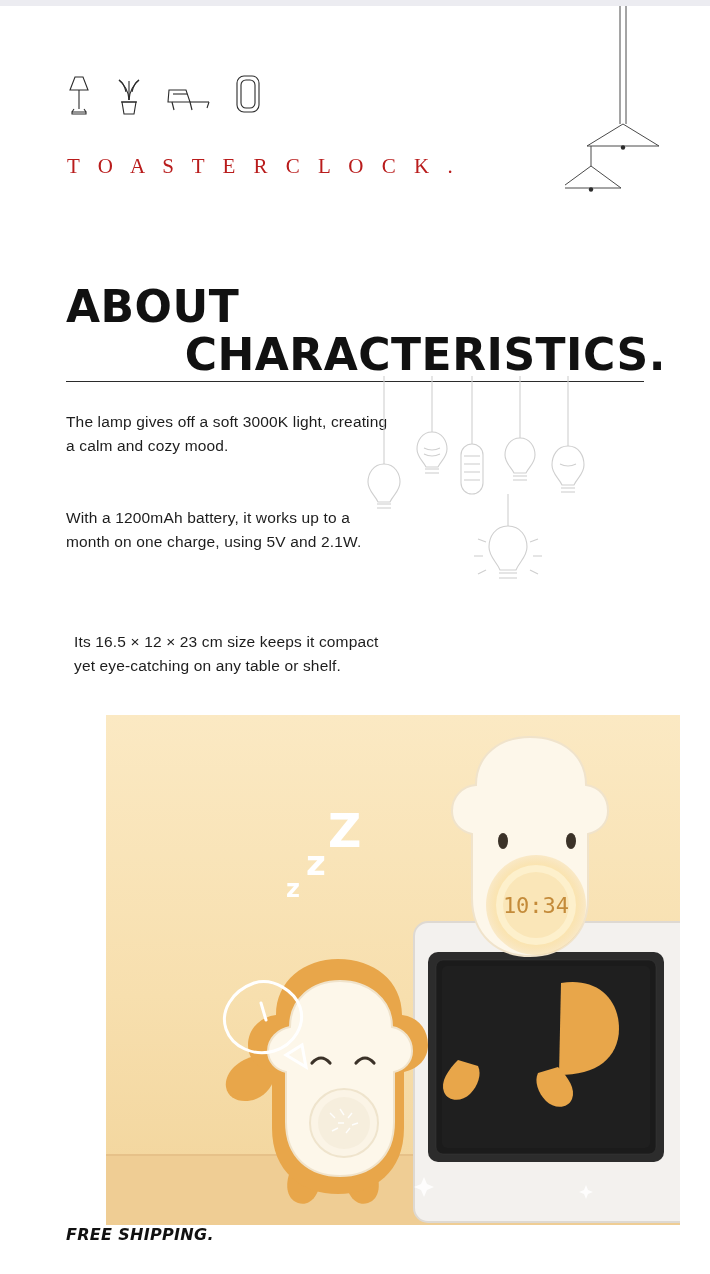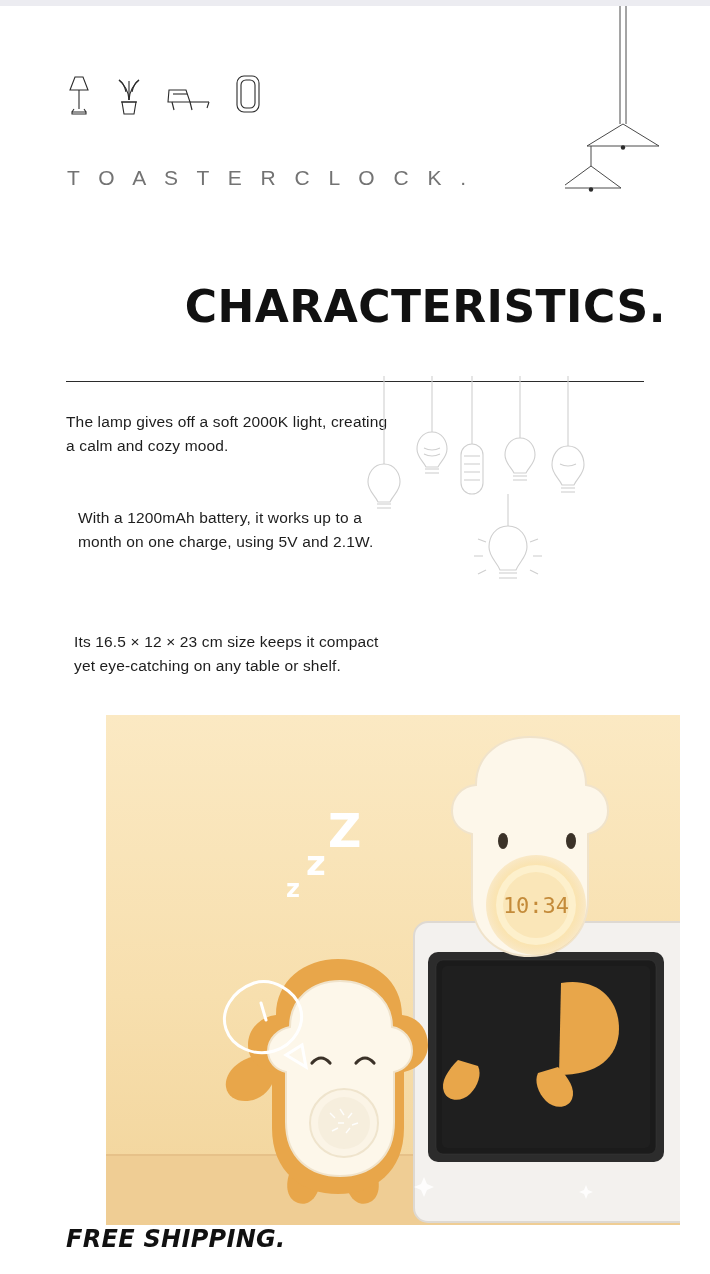--- a/index.html
+++ b/index.html
@@ -35,27 +35,26 @@
     gap: 22px;
     align-items: flex-end;
   }
   .icon-row svg { display: block; }
 
   
   .brand {
     position: absolute;
     top: 148px;
     left: 67px;
-    font-family: Liberation Sans, sans-serif;
+    font-family: Liberation Serif, serif;
     font-size: 21px;
     letter-spacing: 6.5px;
-    color: #737373;
+    color: #b91c1c;
     font-weight: 400;
     white-space: nowrap;
-    margin-top: 12px;
   }
 
   
   .topright-art {
     position: absolute;
     top: 0;
     left: 565px;
     width: 110px;
     height: 210px;
   }
@@ -91,21 +90,21 @@
     position: absolute;
     left: 66px;
     width: 330px;
     font-family: "Liberation Sans", sans-serif;
     font-size: 15.5px;
     line-height: 24px;
     color: #1d1d1d;
     letter-spacing: 0.15px;
   }
   .copy.p1 { top: 388px; }
-  .copy.p2 { top: 484px; margin-left: 12px; }
+  .copy.p2 { top: 484px; }
   .copy.p3 { top: 608px; margin-left: 8px; }
 
   
   .bulb-art {
     position: absolute;
     top: 370px;
     left: 360px;
     width: 260px;
     height: 230px;
   }
@@ -123,21 +122,21 @@
   .photo-inner { position: absolute; inset: 0; }
 
   
   .footer {
     position: absolute;
     top: 1219px;
     left: 66px;
     font-family: "DejaVu Sans", sans-serif;
     font-style: italic;
     font-weight: 700;
-    font-size: 24px;
+    font-size: 16px;
     letter-spacing: 0.3px;
     color: #111111;
   }
 </style>
 </head>
 <body>
 
 <div class="topbar"></div>
 
 <div class="page">
@@ -193,26 +192,27 @@
       <line x1="61" y1="0" x2="61" y2="118"></line>
       <path d="M58 118 L22 140 L94 140 Z"></path>
       <circle cx="58" cy="141.5" r="2.2" fill="#2b2b2b" stroke="none"></circle>
       <line x1="26" y1="140" x2="26" y2="160"></line>
       <path d="M26 160 L-4 182 L56 182 Z"></path>
       <circle cx="26" cy="183.5" r="2.2" fill="#2b2b2b" stroke="none"></circle>
     </svg>
   </div>
 
   <h1 class="headline">
+    <span>ABOUT</span>
     <span class="l2">CHARACTERISTICS.</span>
   </h1>
 
   <div class="rule"></div>
 
-  <p class="copy p1">The lamp gives off a soft 2000K light, creating a calm and cozy mood.</p>
+  <p class="copy p1">The lamp gives off a soft 3000K light, creating a calm and cozy mood.</p>
   <p class="copy p2">With a 1200mAh battery, it works up to a month on one charge, using 5V and 2.1W.</p>
   <p class="copy p3">Its 16.5 × 12 × 23 cm size keeps it compact yet eye-catching on any table or shelf.</p>
 
   <div class="bulb-art">
     <svg width="260" height="230" viewBox="0 0 260 230" fill="none" stroke="#cfcfcf" stroke-width="1.1">
 
       <line x1="24" y1="0" x2="24" y2="88"></line>
       <path d="M24 88 c-11 0 -16 10 -16 18 c0 9 7 13 10 20 l12 0 c3 -7 10 -11 10 -20 c0 -8 -5 -18 -16 -18z"></path>
       <line x1="17" y1="128" x2="31" y2="128"></line>
       <line x1="17" y1="132" x2="31" y2="132"></line>

